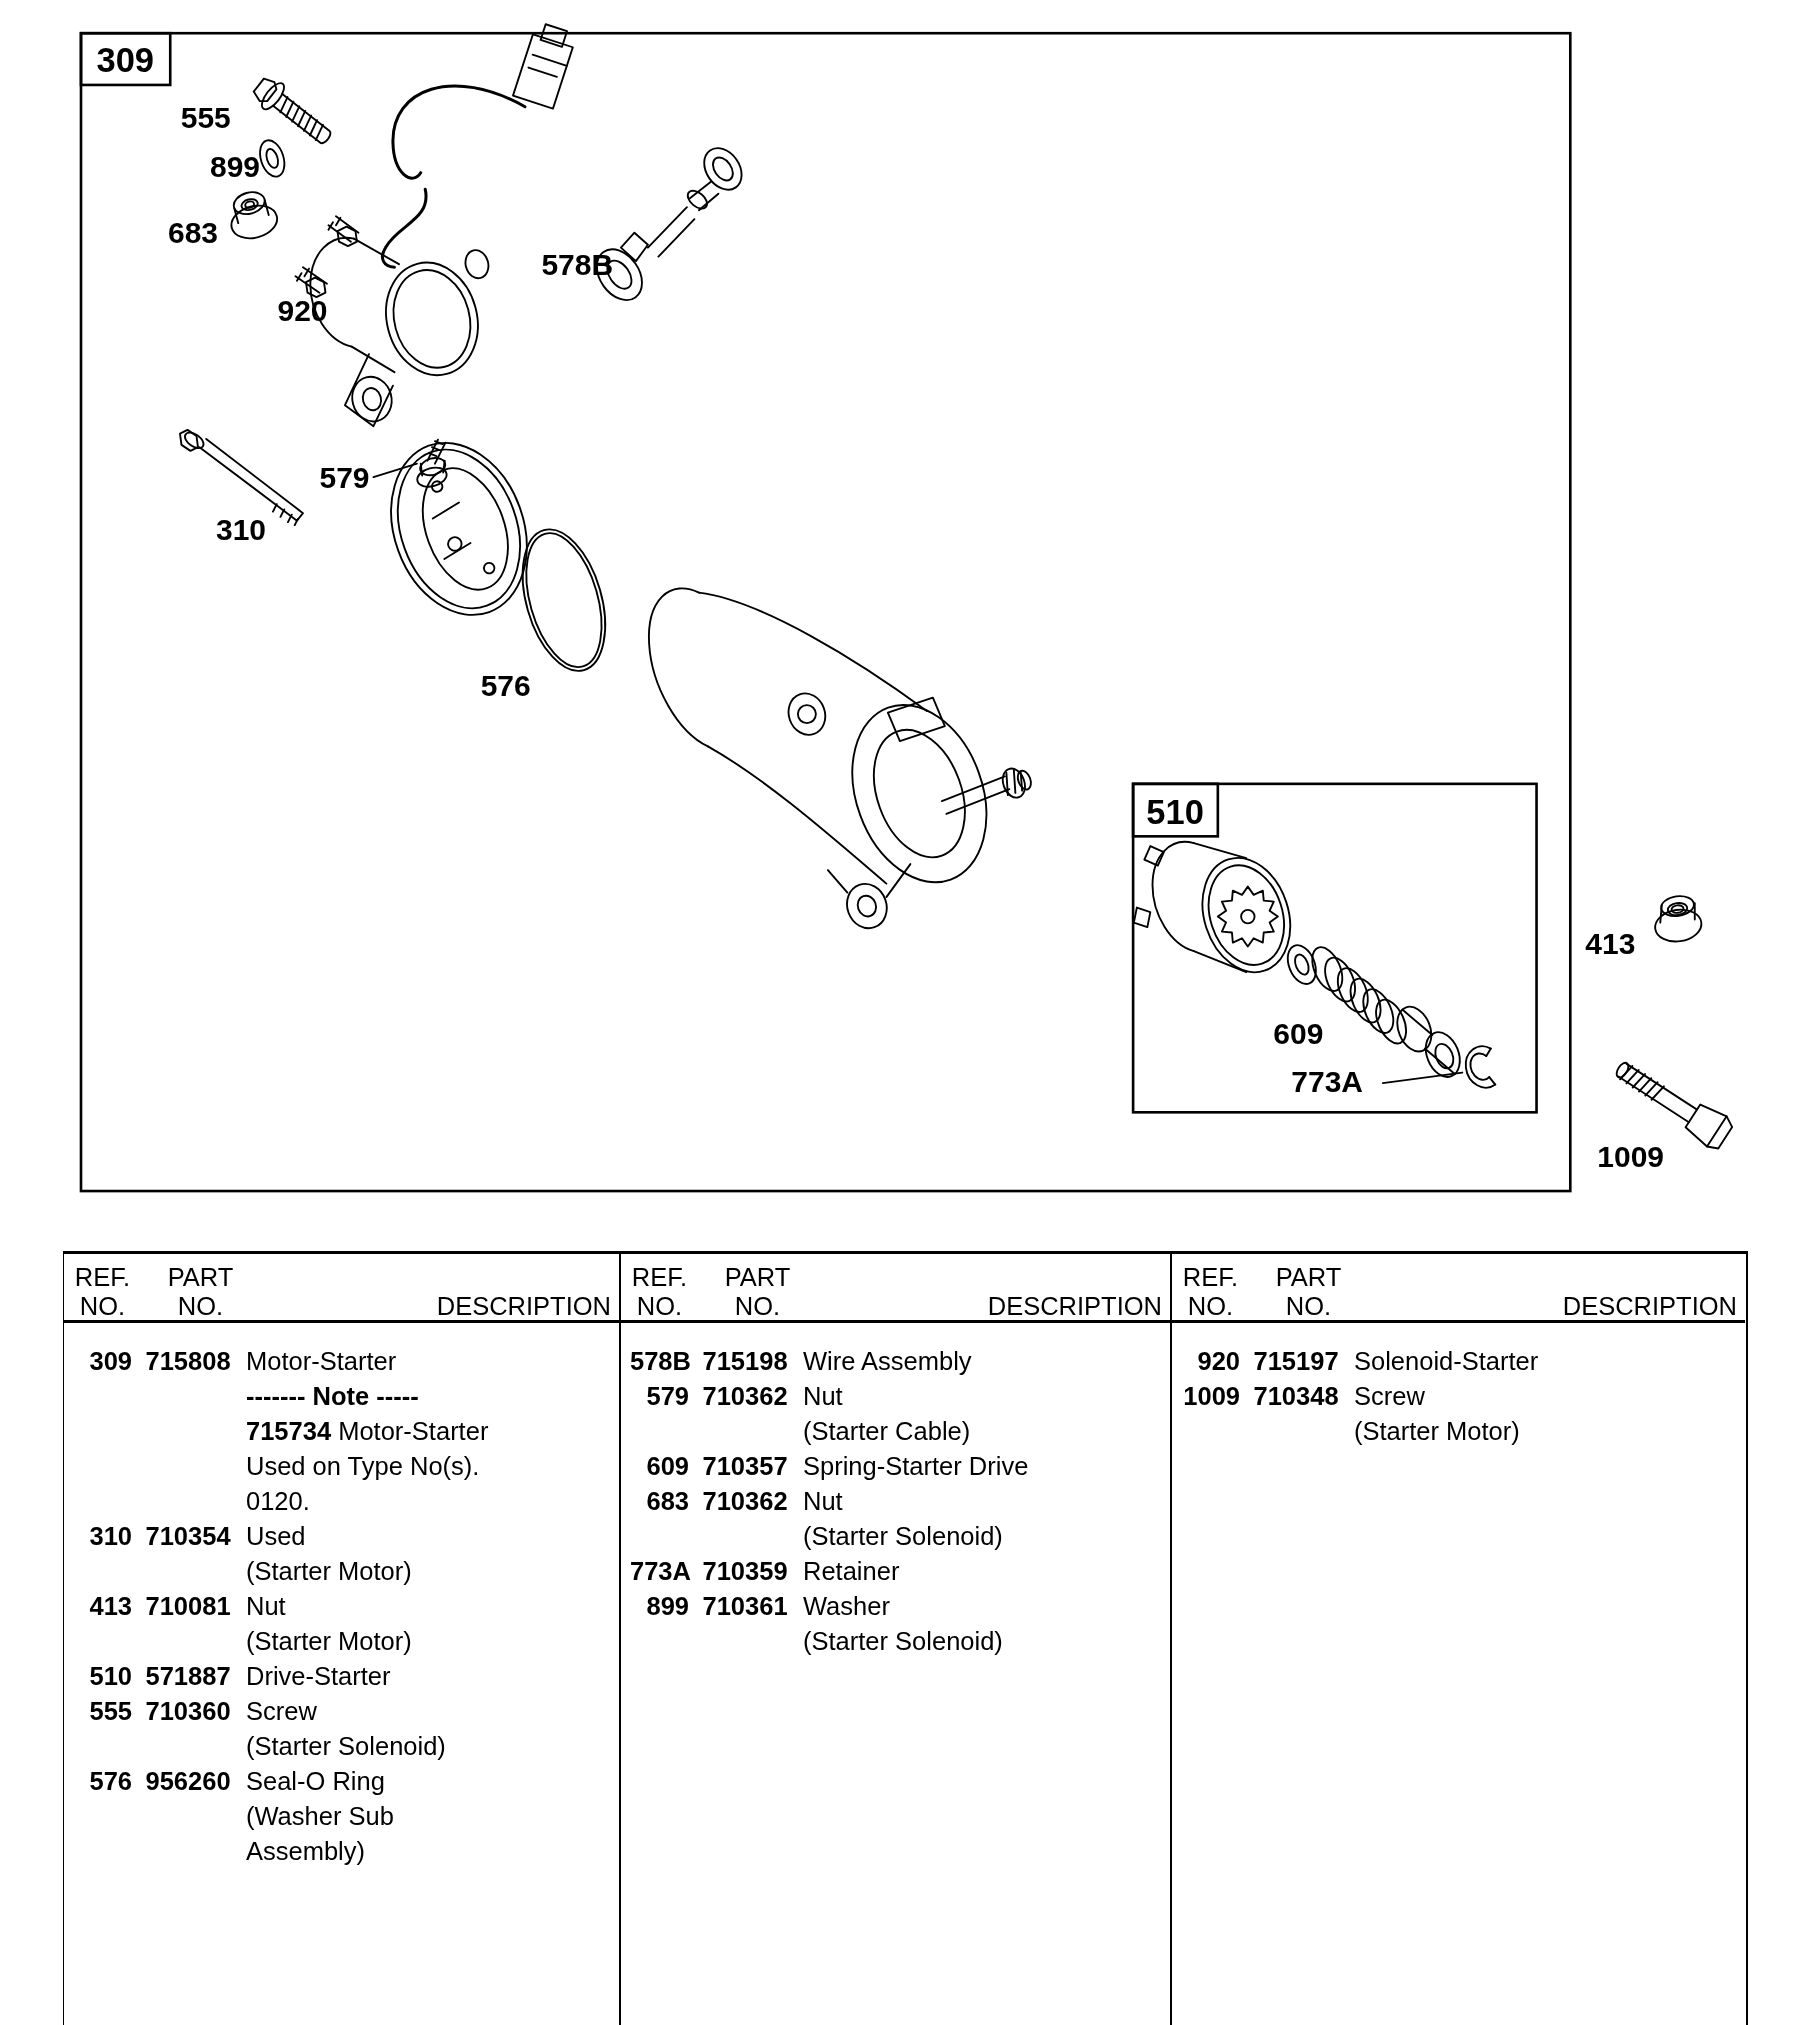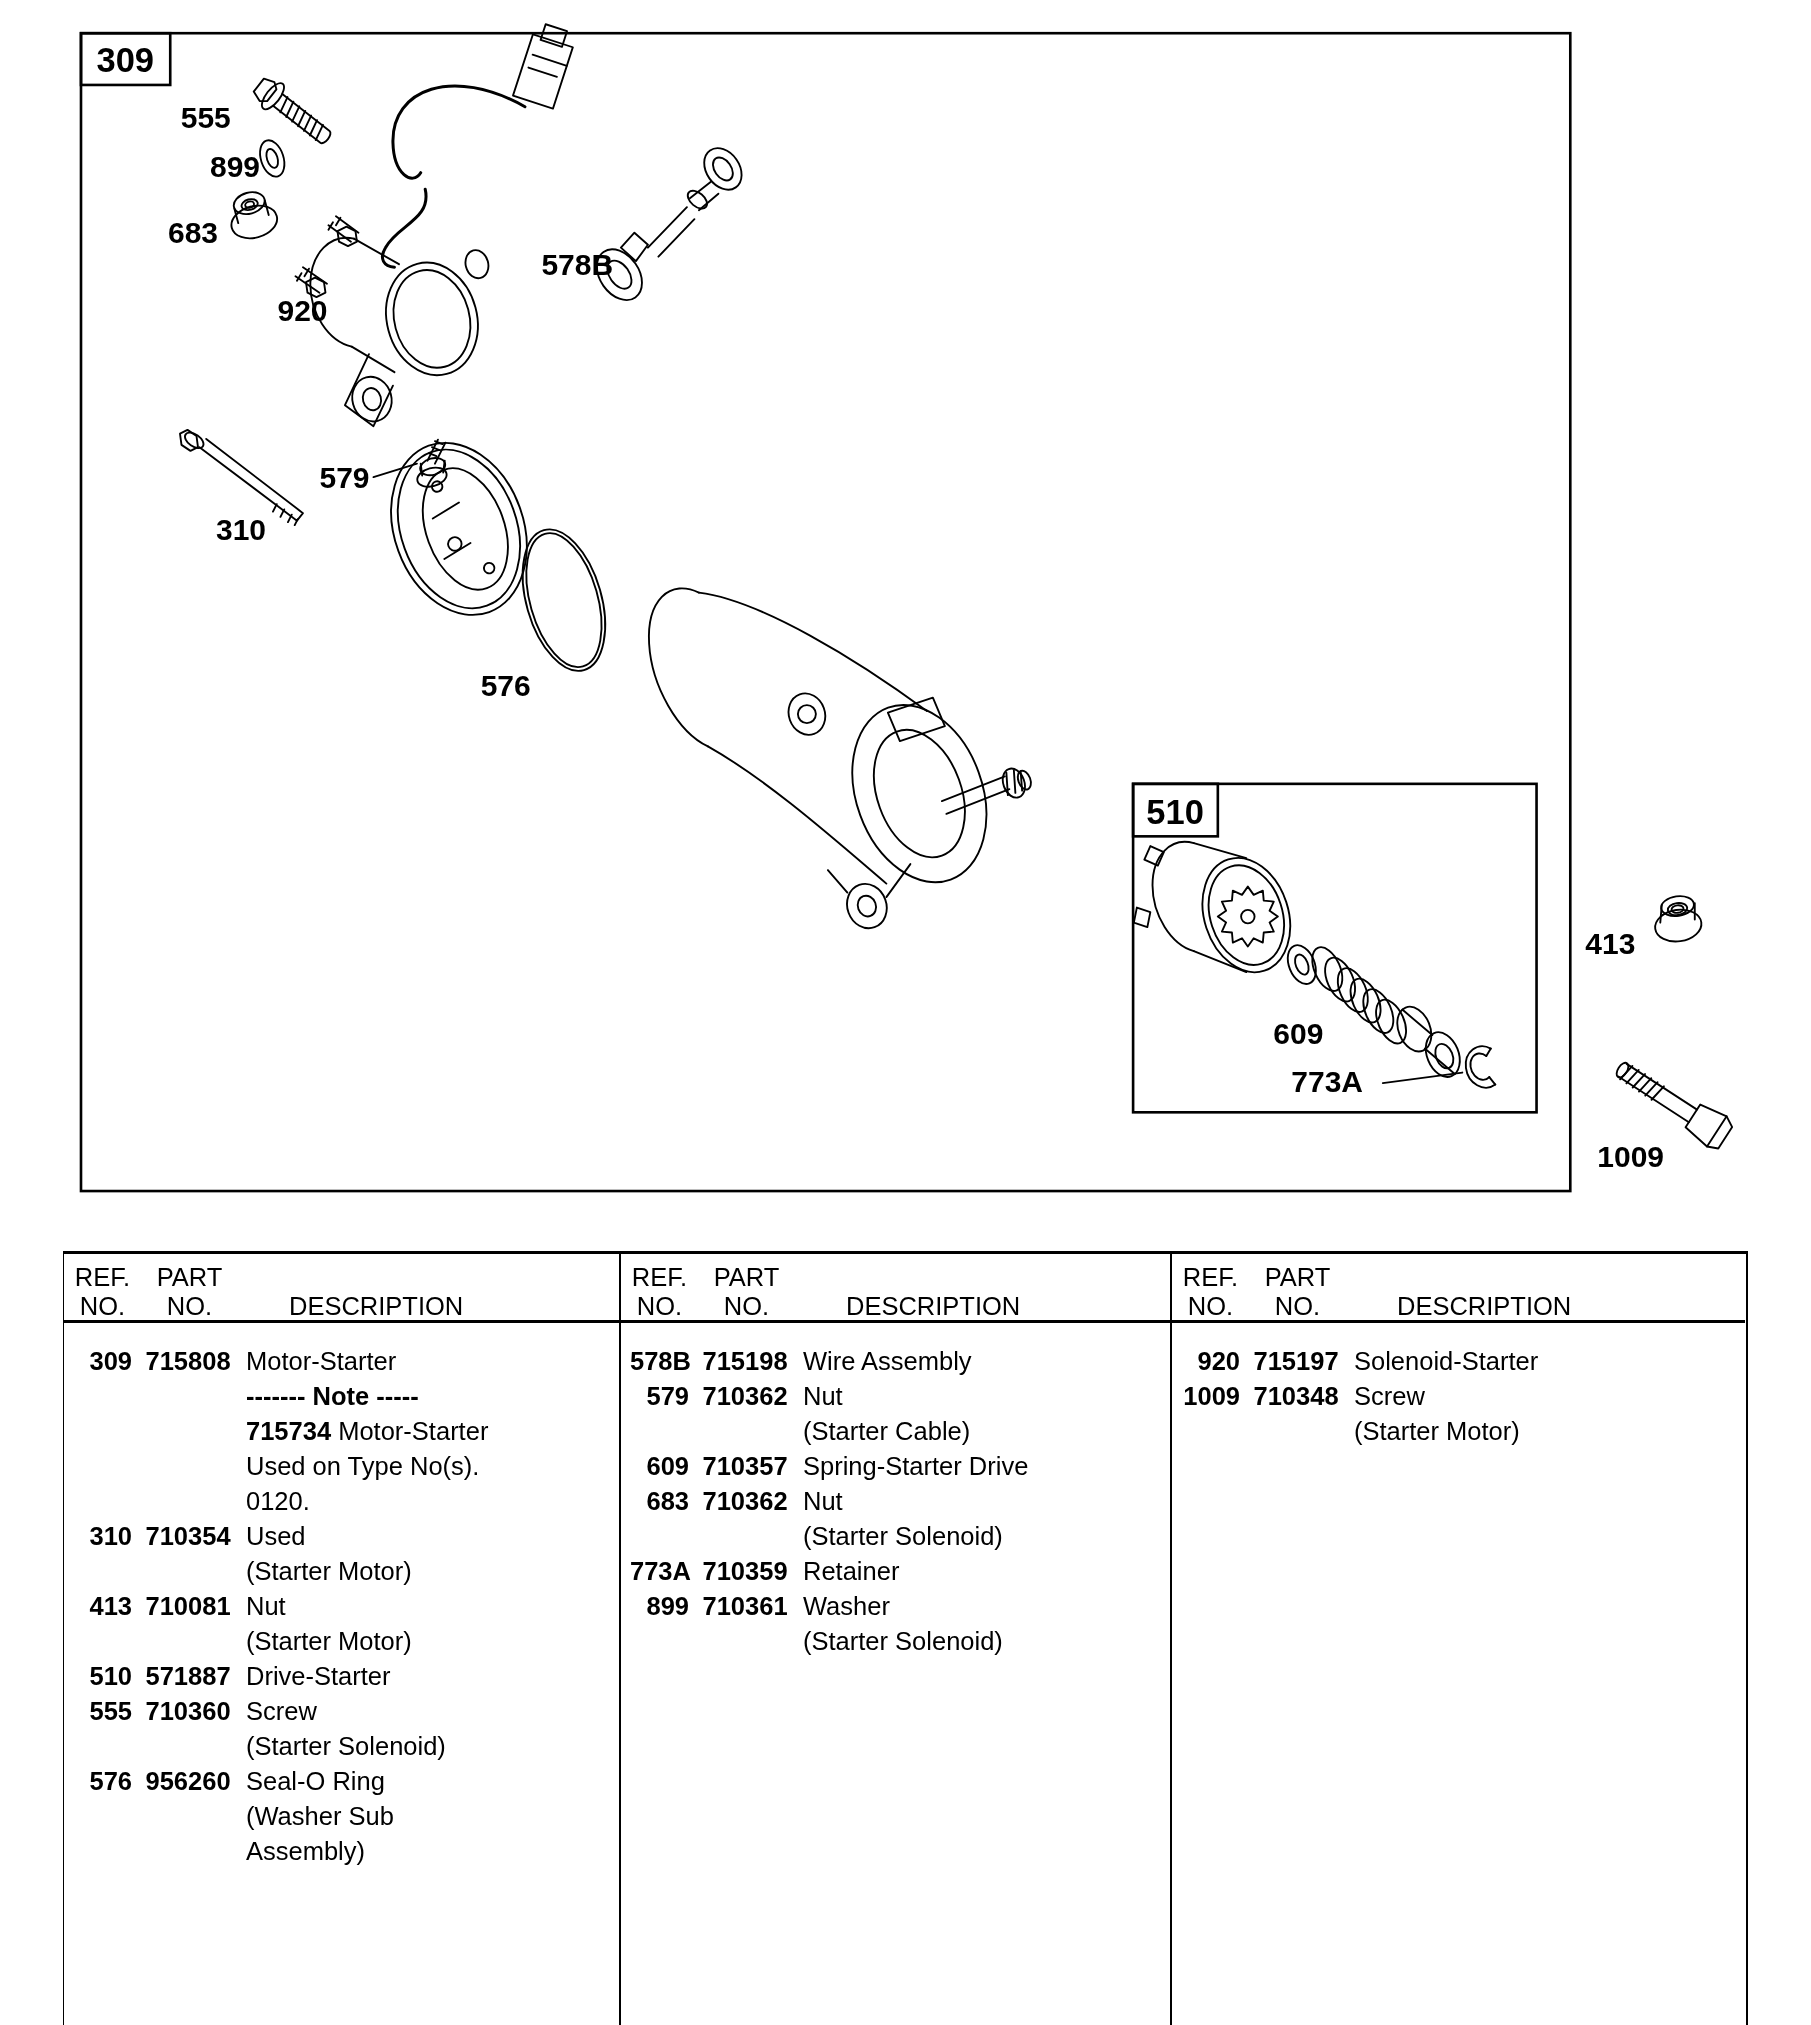--- a/index.html
+++ b/index.html
@@ -10,25 +10,25 @@
   svg .bx{fill:none;stroke:#000;stroke-width:3.5;}
   svg .wire{fill:none;stroke:#000;stroke-width:4;stroke-linecap:round;}
   svg text.lbl{font-family:"Liberation Sans",sans-serif;font-size:40px;font-weight:bold;fill:#000;}
   svg text.lbl-big{font-family:"Liberation Sans",sans-serif;font-size:46px;font-weight:bold;fill:#000;text-anchor:middle;}
   #table-wrap{position:absolute;left:15px;top:1251px;width:1682px;height:774px;
       border-top:3.8px solid #000;border-left:1.5px solid #000;border-right:2.3px solid #000;box-sizing:content-box;}
   .tcol{position:absolute;top:0;bottom:0;box-sizing:border-box;}
   #tcol-1{left:0;width:555px;}
   #tcol-2{left:555px;width:551px;border-left:2.3px solid #000;}
   #tcol-3{left:1106px;width:575px;border-left:2.3px solid #000;}
-  .thead{padding:9px 8px 0 9px;display:grid;grid-template-columns:59px 87px auto;column-gap:14px;
+  .thead{padding:9px 8px 0 9px;display:grid;grid-template-columns:59px 87px auto;column-gap:25px;
       font-size:25.5px;line-height:28.5px;height:57px;}
   .hc{text-align:center;}
   .hc .h2{white-space:nowrap;}
-  .hc-desc{text-align:left;padding-left:42px;}
+  .hc-desc{text-align:right;padding-left:42px;}
   .thead-rule{border-bottom:3px solid #000;width:100%;}
   .trows{padding-top:21px;}
   .prow{display:grid;grid-template-columns:59px 87px auto;column-gap:13.5px;padding-left:9px;
       font-size:25.5px;line-height:35px;}
   .pref{text-align:right;font-weight:bold;}
   .ppart{font-weight:bold;}
   .pdesc{white-space:nowrap;}
   .pdesc b{font-weight:bold;}
 </style>
 </head>

